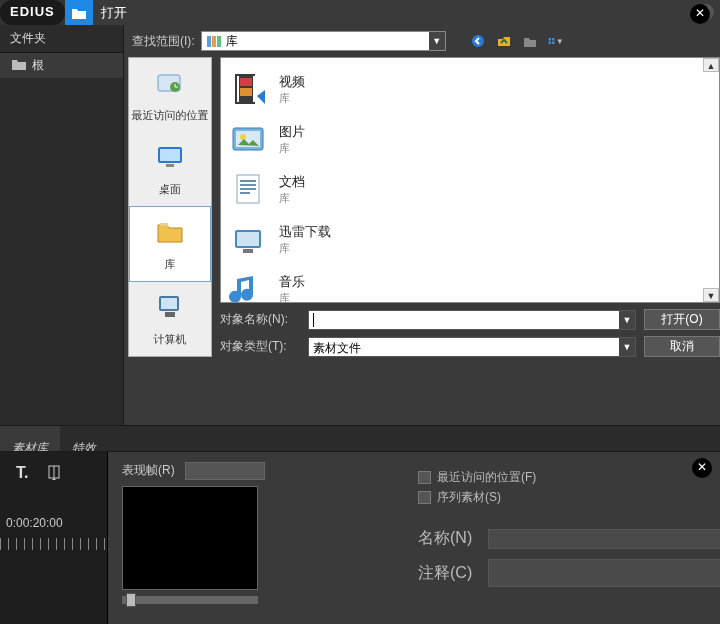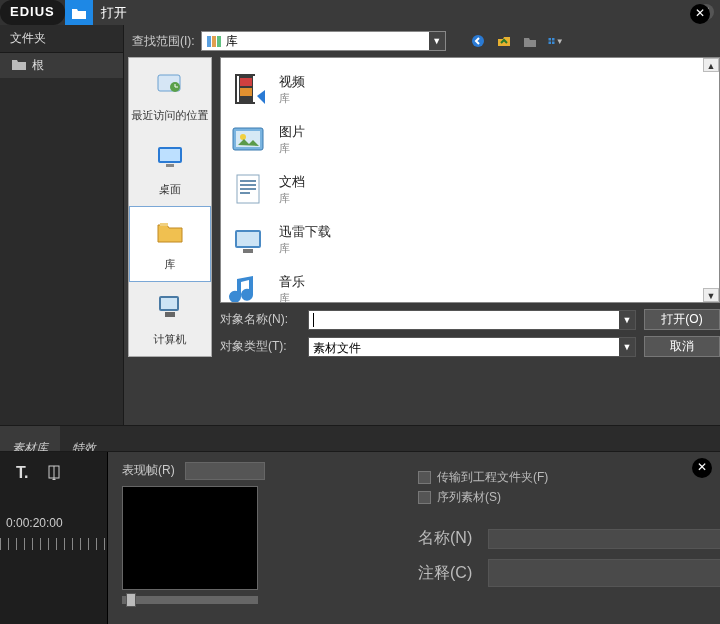--- a/index.html
+++ b/index.html
@@ -550,21 +550,21 @@
           </div>
         <div class="check-row" style="margin-top:18px">
 
           <span>显示属性(P)</span>
         </div>
       </div>
     </div>
     <div class="form-right">
       <div class="check-row">
         <span class="chk"></span>
-        <span>传输到工程文件夹(F)</span>
+        <span>最近访问的位置(F)</span>
       </div>
       <div class="check-row">
         <span class="chk"></span>
         <span>序列素材(S)</span>
       </div>
       <div class="fld" style="margin-top:22px">
         <span class="lbl">名称(N)</span>
         <div class="inp"></div>
       </div>
       <div class="fld">

